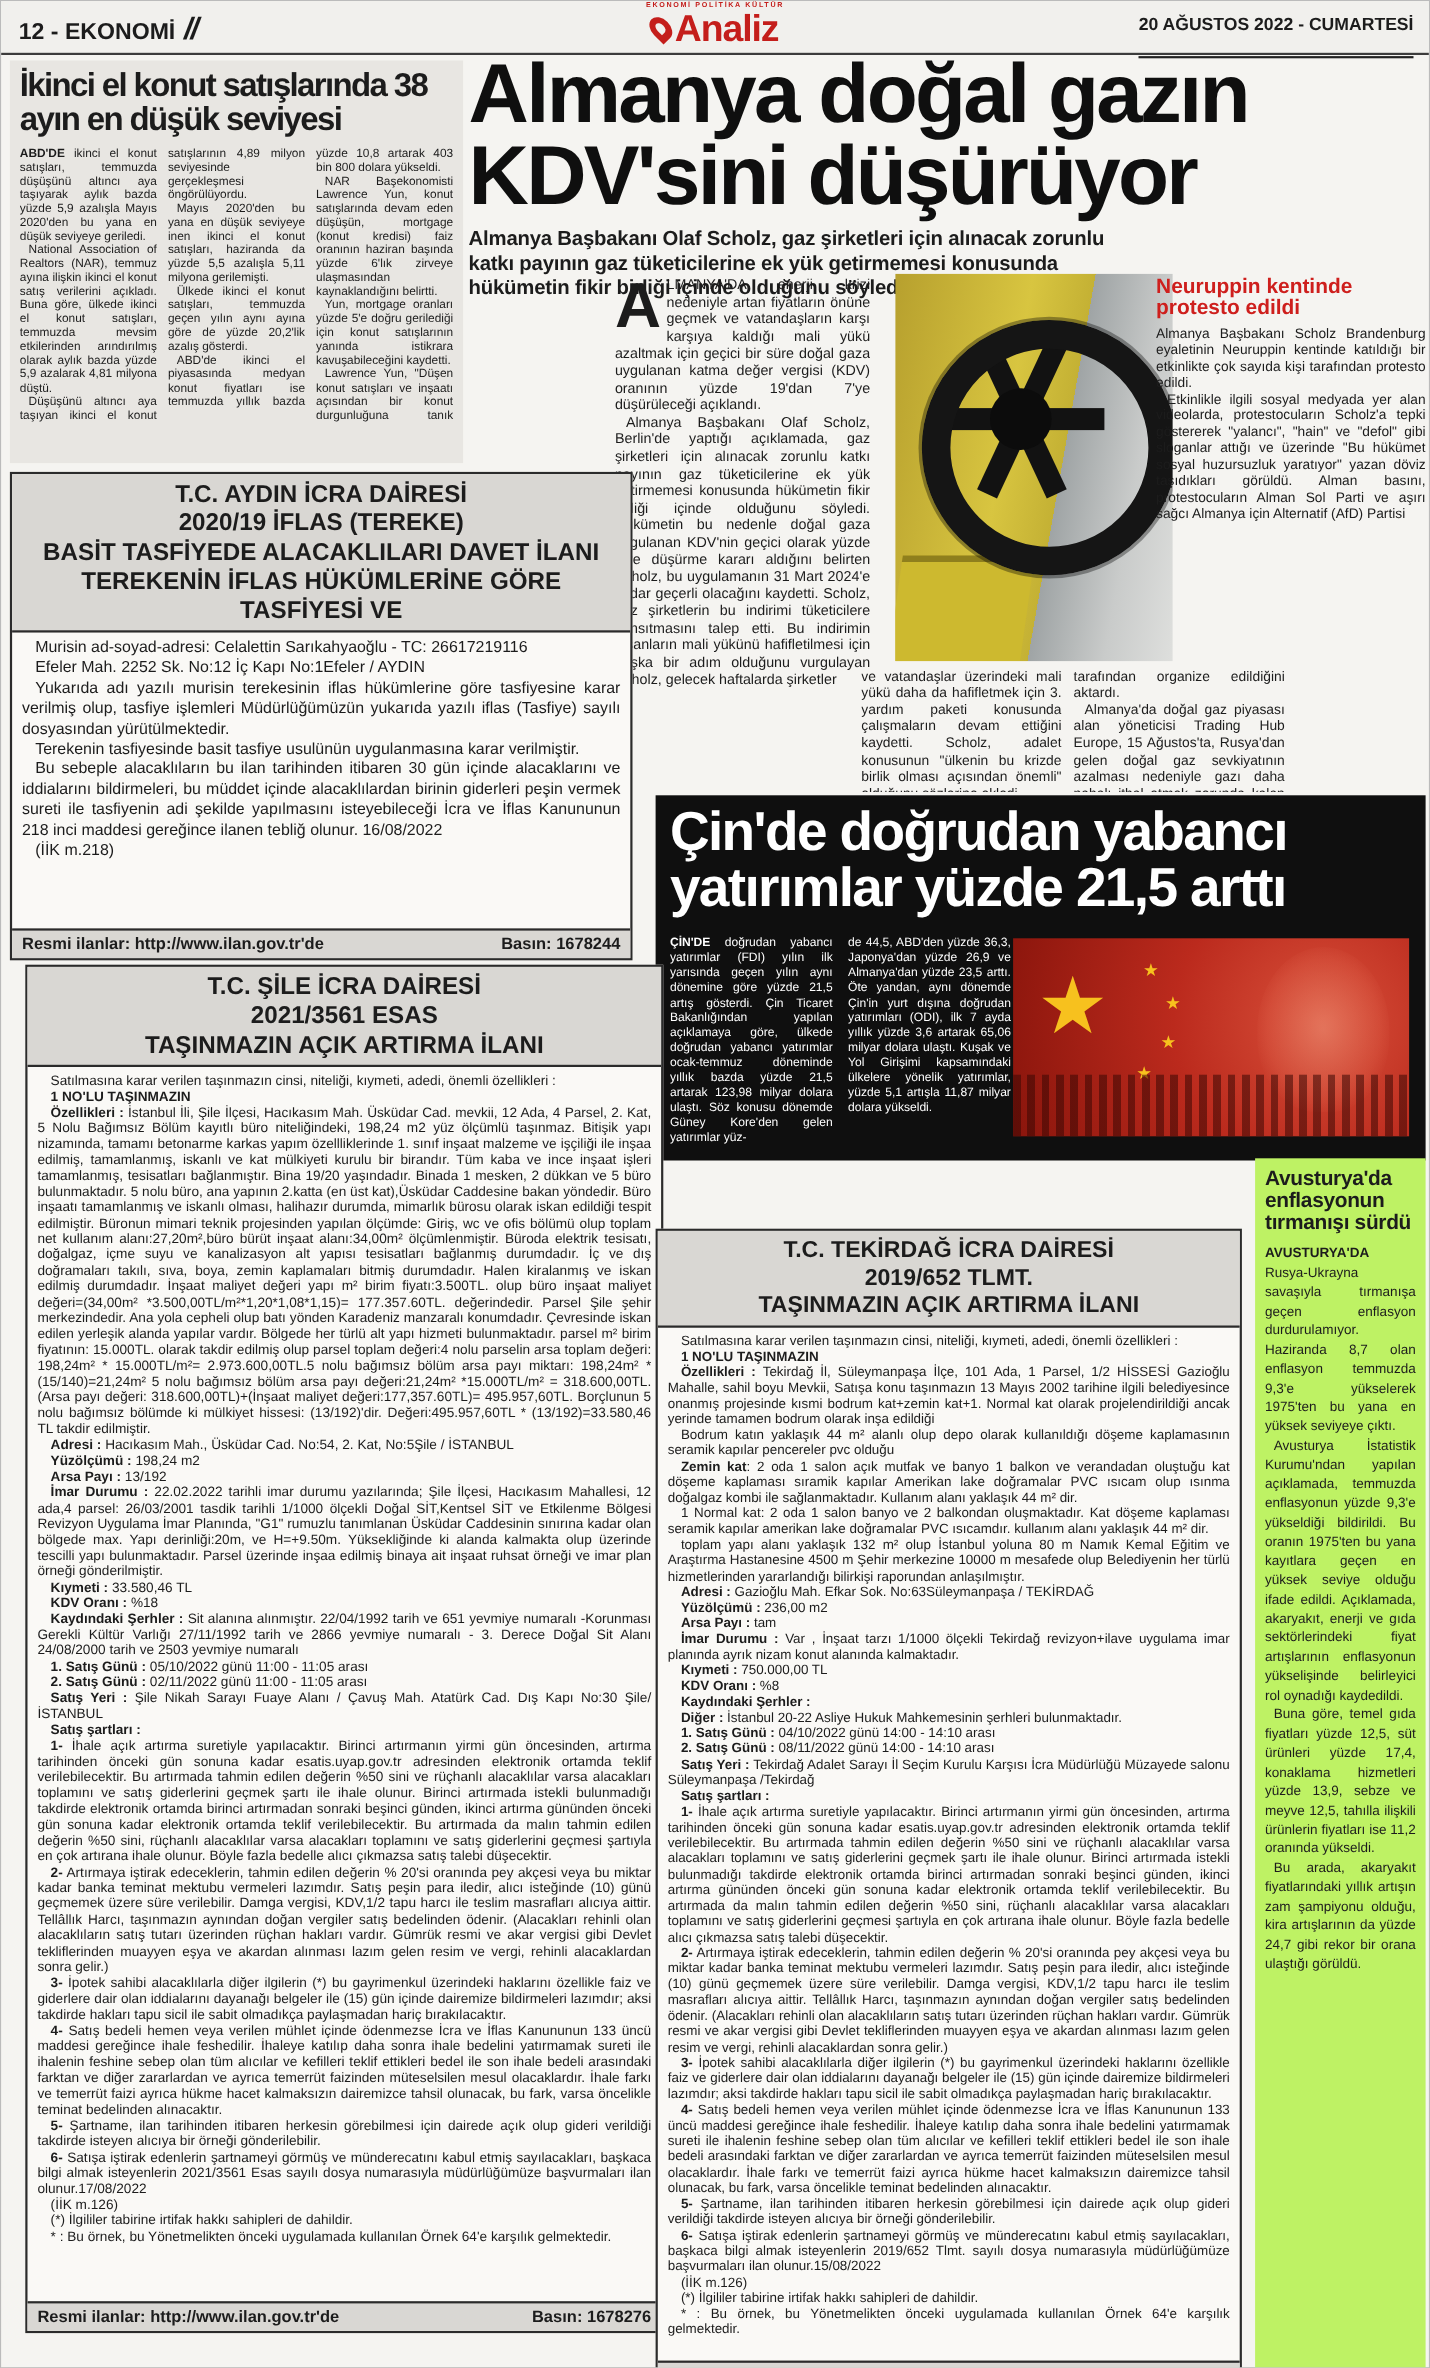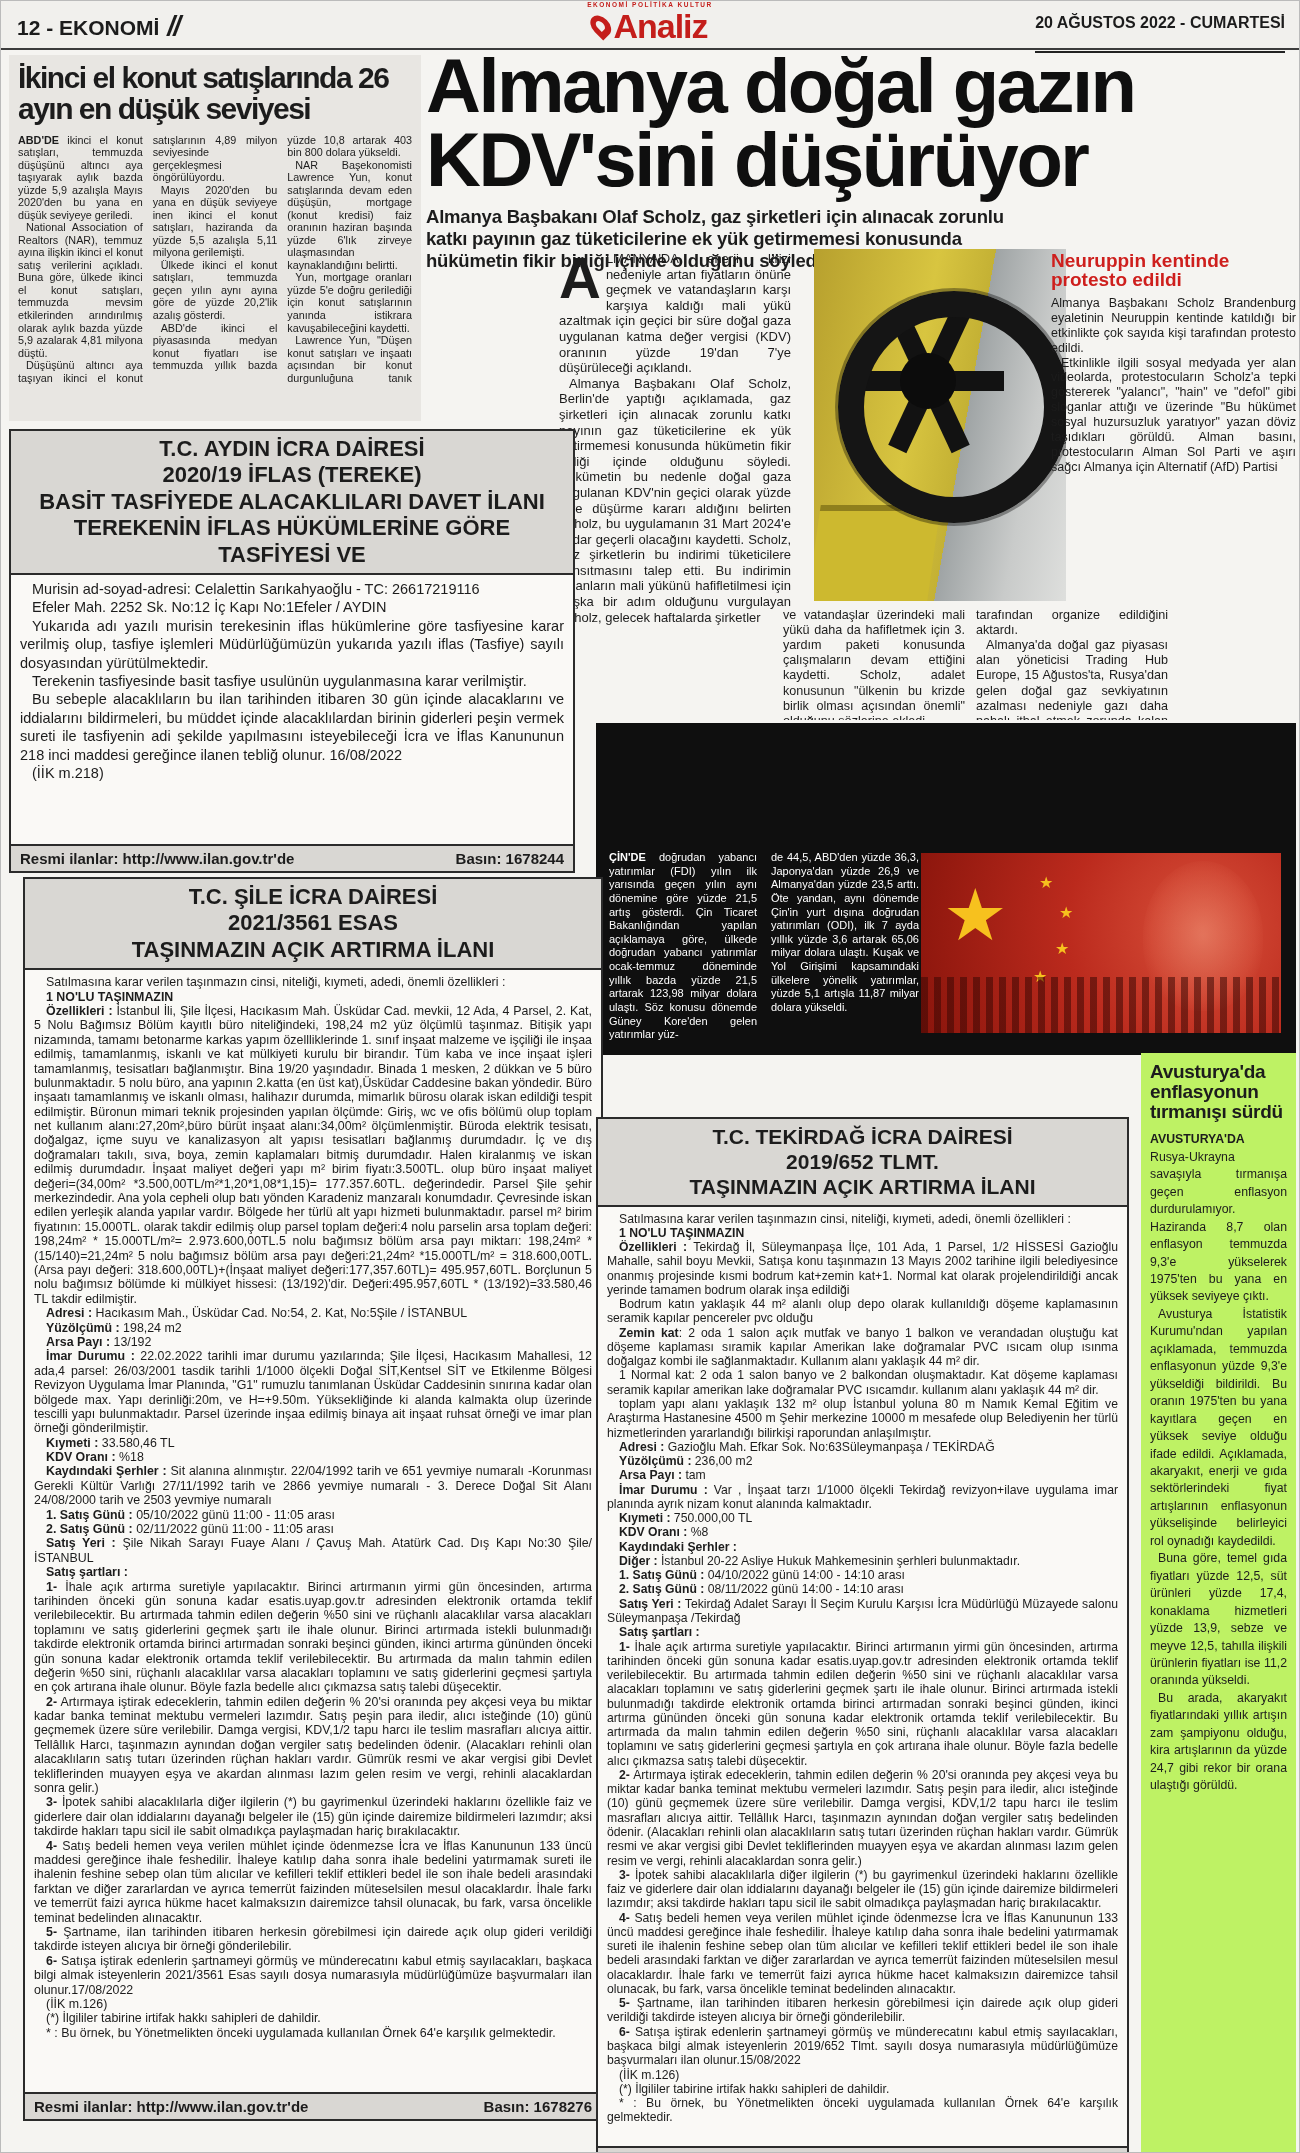--- a/index.html
+++ b/index.html
@@ -123,21 +123,21 @@
       <div class="logo-tagline">EKONOMİ POLİTİKA KÜLTÜR</div>
       <div class="logo-row">
         <span class="flame"></span>
         <span class="logo-name">Analiz</span>
       </div>
     </div>
     <div class="issue-date">20 AĞUSTOS 2022 - CUMARTESİ</div>
   </div>
 
   <div class="housing">
-    <div class="housing-title">İkinci el konut satışlarında 26 ayın en düşük seviyesi</div>
+    <div class="housing-title">İkinci el konut satışlarında 38 ayın en düşük seviyesi</div>
     <div class="housing-body">
         <p><b>ABD'DE</b> ikinci el konut satışları, temmuzda düşüşünü altıncı aya taşıyarak aylık bazda yüzde 5,9 azalışla Mayıs 2020'den bu yana en düşük seviyeye geriledi.</p>
         <p>National Association of Realtors (NAR), temmuz ayına ilişkin ikinci el konut satış verilerini açıkladı. Buna göre, ülkede ikinci el konut satışları, temmuzda mevsim etkilerinden arındırılmış olarak aylık bazda yüzde 5,9 azalarak 4,81 milyona düştü.</p>
         <p>Düşüşünü altıncı aya taşıyan ikinci el konut satışlarının 4,89 milyon seviyesinde gerçekleşmesi öngörülüyordu.</p>
         <p>Mayıs 2020'den bu yana en düşük seviyeye inen ikinci el konut satışları, haziranda da yüzde 5,5 azalışla 5,11 milyona gerilemişti.</p>
         <p>Ülkede ikinci el konut satışları, temmuzda geçen yılın aynı ayına göre de yüzde 20,2'lik azalış gösterdi.</p>
         <p>ABD'de ikinci el piyasasında medyan konut fiyatları ise temmuzda yıllık bazda yüzde 10,8 artarak 403 bin 800 dolara yükseldi.</p>
         <p>NAR Başekonomisti Lawrence Yun, konut satışlarında devam eden düşüşün, mortgage (konut kredisi) faiz oranının haziran başında yüzde 6'lık zirveye ulaşmasından kaynaklandığını belirtti.</p>
         <p>Yun, mortgage oranları yüzde 5'e doğru gerilediği için konut satışlarının yanında istikrara kavuşabileceğini kaydetti.</p>
         <p>Lawrence Yun, "Düşen konut satışları ve inşaatı açısından bir konut durgunluğuna tanık oluyoruz" değerlendirmesinde bulundu.</p>
@@ -197,20 +197,24 @@
         <p>Bu sebeple alacaklıların bu ilan tarihinden itibaren 30 gün içinde alacaklarını ve iddialarını bildirmeleri, bu müddet içinde alacaklılardan birinin giderleri peşin vermek sureti ile tasfiyenin adi şekilde yapılmasını isteyebileceği İcra ve İflas Kanununun 218 inci maddesi gereğince ilanen tebliğ olunur. 16/08/2022</p>
         <p>(İİK m.218)</p>
       </div>
     <div class="n-foot">
       <span>Resmi ilanlar: http://www.ilan.gov.tr'de</span>
       <span>Basın: 1678244</span>
     </div>
   </div>
 
   <div class="china">
+    <div class="china-headline">
+      <div>Çin'de doğrudan yabancı</div>
+      <div>yatırımlar yüzde 21,5 arttı</div>
+    </div>
     <div class="china-body">
       <div class="c-col">
           <p><b>ÇİN'DE</b> doğrudan yabancı yatırımlar (FDI) yılın ilk yarısında geçen yılın aynı dönemine göre yüzde 21,5 artış gösterdi. Çin Ticaret Bakanlığından yapılan açıklamaya göre, ülkede doğrudan yabancı yatırımlar ocak-temmuz döneminde yıllık bazda yüzde 21,5 artarak 123,98 milyar dolara ulaştı. Söz konusu dönemde Güney Kore'den gelen yatırımlar yüz-</p>
         </div>
       <div class="c-col">
           <p>de 44,5, ABD'den yüzde 36,3, Japonya'dan yüzde 26,9 ve Almanya'dan yüzde 23,5 arttı. Öte yandan, aynı dönemde Çin'in yurt dışına doğrudan yatırımları (ODI), ilk 7 ayda yıllık yüzde 3,6 artarak 65,06 milyar dolara ulaştı. Kuşak ve Yol Girişimi kapsamındaki ülkelere yönelik yatırımlar, yüzde 5,1 artışla 11,87 milyar dolara yükseldi.</p>
         </div>
     </div>
     <div class="china-img">
       <span class="star big">★</span>

